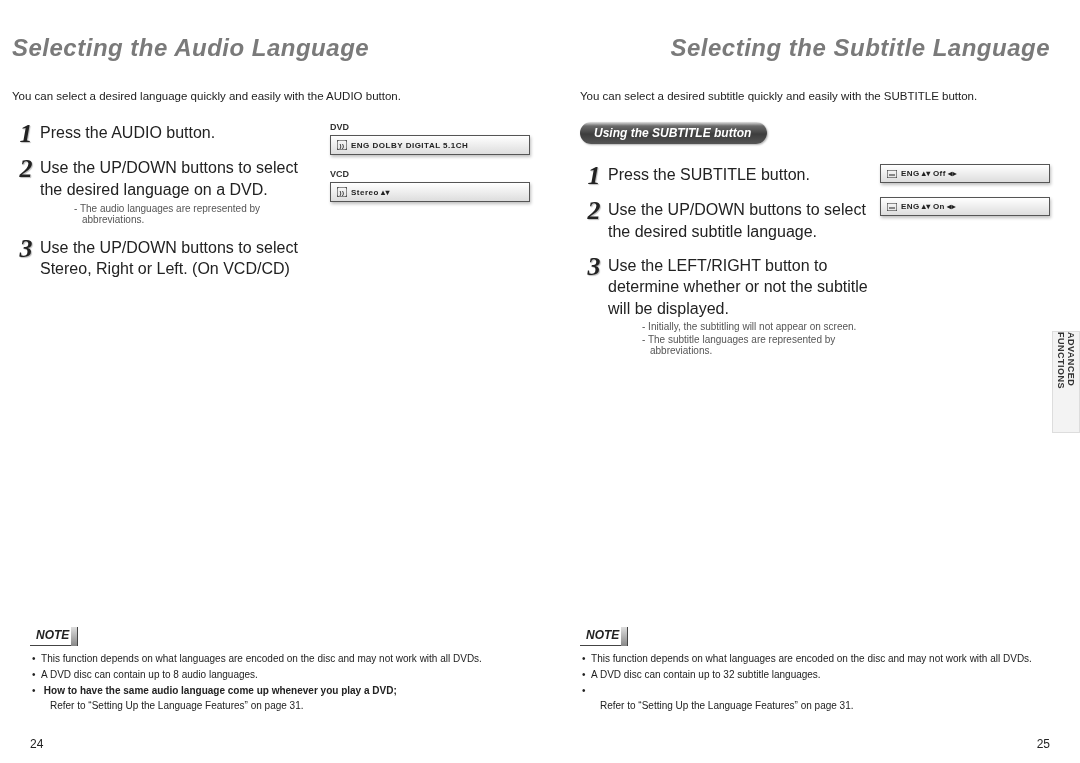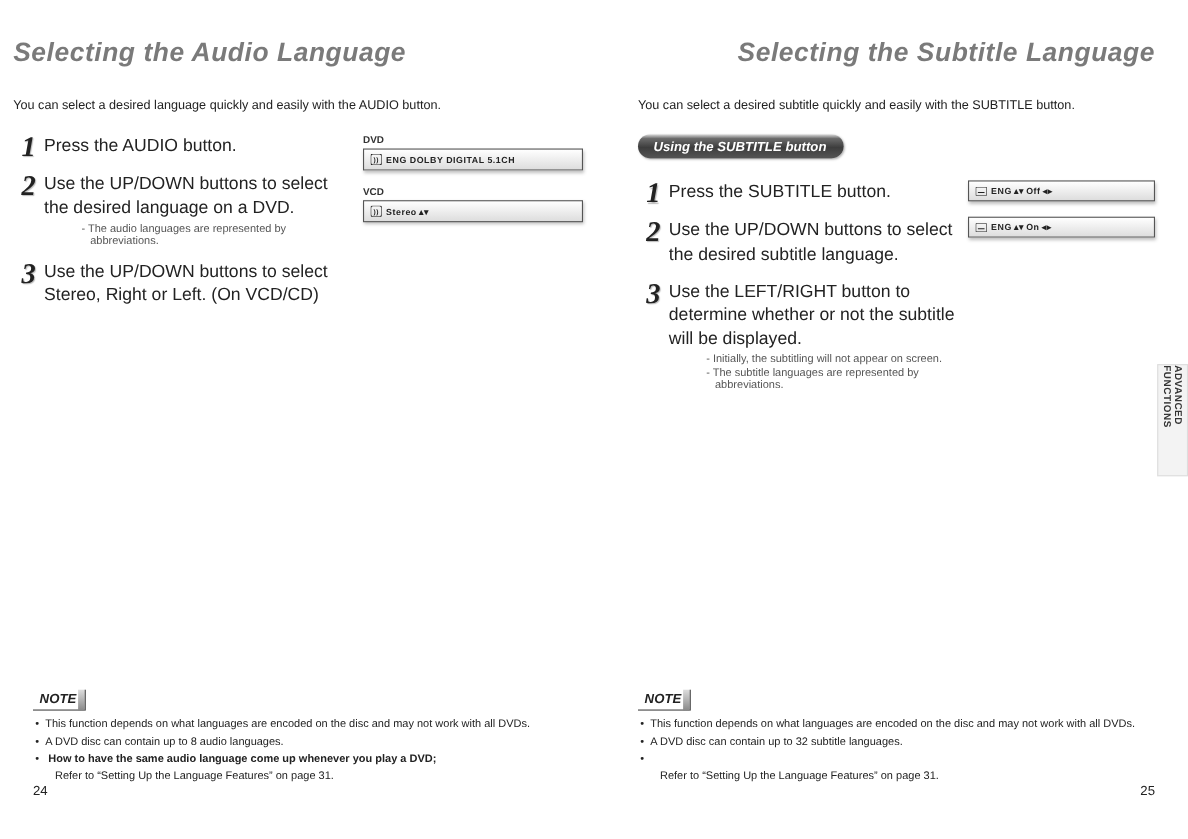--- a/index.html
+++ b/index.html
@@ -162,21 +162,21 @@
   .note-bold { font-weight: bold; }
   .note-sub {
     display: block;
     font-weight: normal;
     padding-left: 10px;
     text-indent: 0;
     margin-top: 2px;
   }
   .page-number {
     position: absolute;
-    bottom: 37px;
+    bottom: 12px;
     font-size: 12px;
   }
   .page-left .page-number { left: 30px; }
   .page-right .page-number { right: 30px; }
   .side-tab {
     position: absolute;
     right: 0;
     top: 50%;
     transform: translateY(-50%);
     width: 26px;

